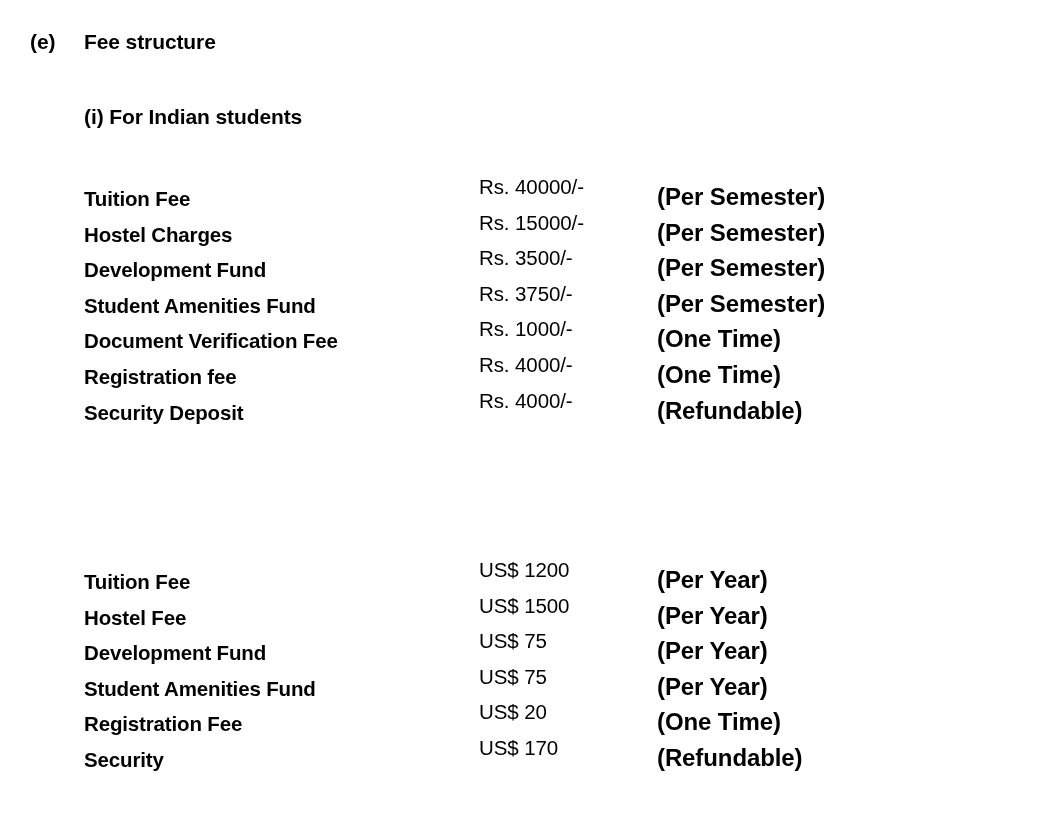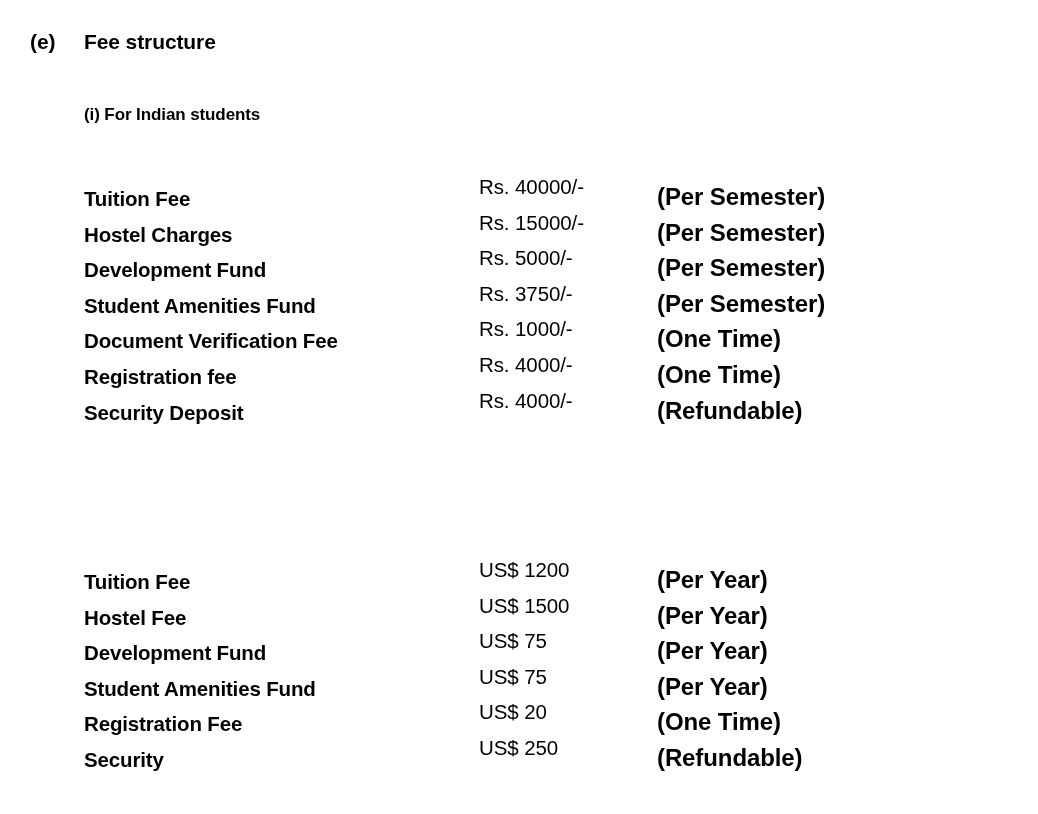--- a/index.html
+++ b/index.html
@@ -39,21 +39,21 @@
   .section-heading .marker {
     width: 54px;
     flex: 0 0 54px;
   }
 
   
   .sub-heading {
     position: absolute;
     left: 84px;
     font-weight: bold;
-    font-size: 17px;
+    font-size: 21px;
     line-height: 1.0;
     letter-spacing: -0.1px;
     white-space: nowrap;
   }
   #sub-heading-1 { top: 106px; }
   #sub-heading-2 { top: 489px; }
 
   
   .fee-table {
     position: absolute;
@@ -115,21 +115,21 @@
       <span class="col-amount">Rs. 40000/-</span>
       <span class="col-note">(Per Semester)</span>
     </div>
     <div class="fee-row">
       <span class="col-label">Hostel Charges</span>
       <span class="col-amount">Rs. 15000/-</span>
       <span class="col-note">(Per Semester)</span>
     </div>
     <div class="fee-row">
       <span class="col-label">Development Fund</span>
-      <span class="col-amount">Rs. 5000/-</span>
+      <span class="col-amount">Rs. 3500/-</span>
       <span class="col-note">(Per Semester)</span>
     </div>
     <div class="fee-row">
       <span class="col-label">Student Amenities Fund</span>
       <span class="col-amount">Rs. 3750/-</span>
       <span class="col-note">(Per Semester)</span>
     </div>
     <div class="fee-row">
       <span class="col-label">Document Verification Fee</span>
       <span class="col-amount">Rs. 1000/-</span>
@@ -169,18 +169,18 @@
       <span class="col-amount">US$ 75</span>
       <span class="col-note">(Per Year)</span>
     </div>
     <div class="fee-row">
       <span class="col-label">Registration Fee</span>
       <span class="col-amount">US$ 20</span>
       <span class="col-note">(One Time)</span>
     </div>
     <div class="fee-row">
       <span class="col-label">Security</span>
-      <span class="col-amount">US$ 250</span>
+      <span class="col-amount">US$ 170</span>
       <span class="col-note">(Refundable)</span>
     </div>
   </div>
 
 </div>
 
 </body></html>

